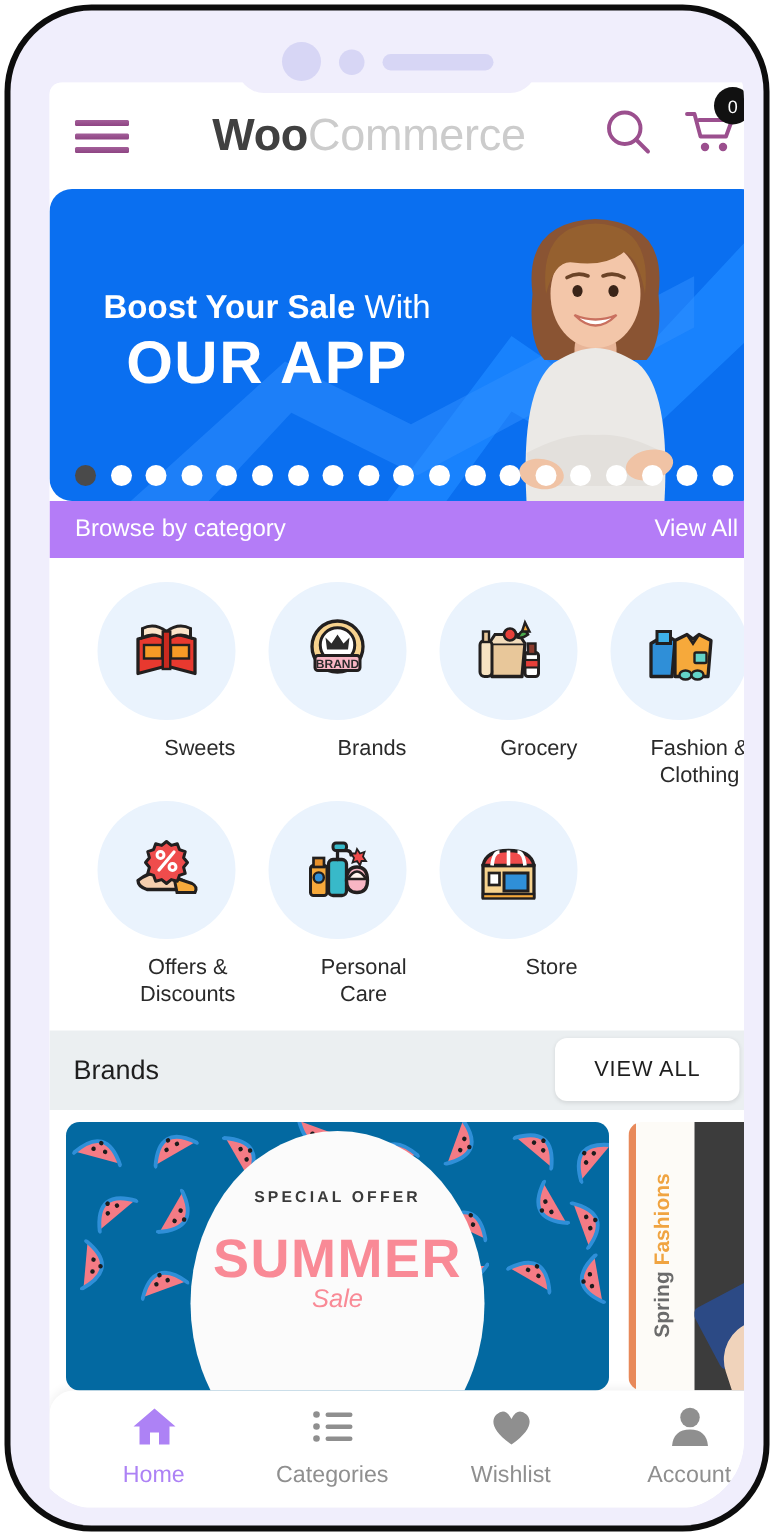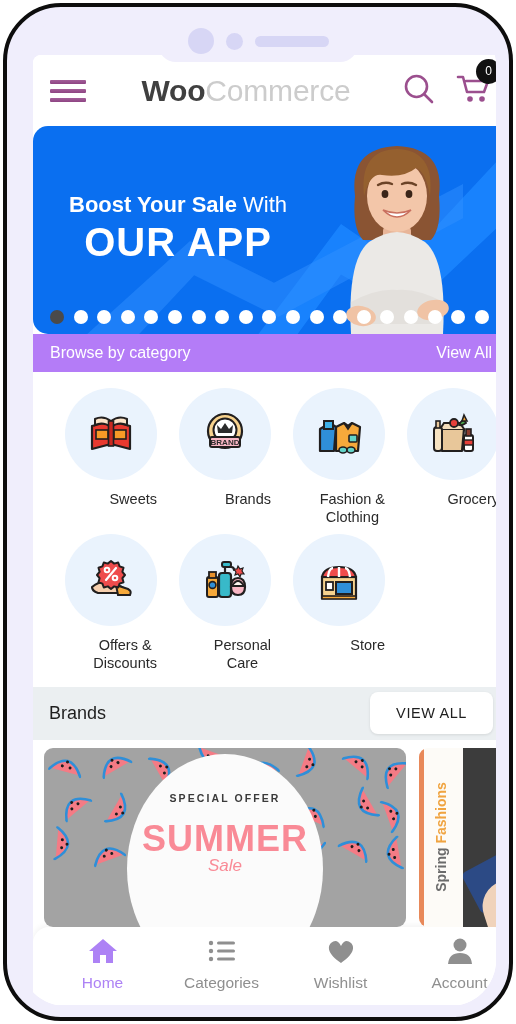--- a/index.html
+++ b/index.html
@@ -142,21 +142,21 @@
     letter-spacing:.6px; cursor:pointer;
     font-family:"Liberation Sans", sans-serif;
     box-shadow:0 1px 3px rgba(0,0,0,.10);
   }
   #brands-strip{
     flex:1 1 auto; background:#fff; padding:8px 0 0 11px;
     display:flex; gap:13px; overflow:hidden; min-height:0;
   }
   .brand-card{
     flex:0 0 362px; border-radius:9px; overflow:hidden; position:relative;
-    background:#a3a3a3; cursor:pointer;
+    background:#0369a1; cursor:pointer;
   }
   .brand-card.second{ flex:0 0 110px; background:#fff; display:flex; }
   
   #wm-pattern{ position:absolute; inset:0; }
   .wm{ position:absolute; width:34px; height:22px; }
   #wm-oval{
     position:absolute; left:50%; transform:translateX(-50%);
     top:6px; width:196px; height:230px; border-radius:50%;
     background:#fbfbfb;
     display:flex; flex-direction:column; align-items:center; padding-top:38px;
@@ -325,34 +325,20 @@
             <div class="cat-circle">
               <svg width="54" height="54" viewBox="0 0 54 54">
     <circle cx="27" cy="24" r="17" fill="#f7d28e" stroke="#221f1f" stroke-width="2.2"></circle>
     <circle cx="27" cy="23" r="11.5" fill="#fff" stroke="#221f1f" stroke-width="2"></circle>
     <path d="M20 26 l-1 -8 l4 4 l4 -6 l4 6 l4 -4 l-1 8 z" fill="#2b2b2b"></path>
     <rect x="12" y="30" width="30" height="10" rx="2" fill="#f9b6c4" stroke="#221f1f" stroke-width="2"></rect>
     <text x="27" y="38" font-size="8" font-family="Liberation Sans, sans-serif" font-weight="bold" fill="#2b2b2b" text-anchor="middle">BRAND</text>
   </svg>
             </div>
             <div class="cat-label">Brands</div>
-          </div>
-          <div class="cat-cell">
-            <div class="cat-circle">
-              <svg width="54" height="54" viewBox="0 0 54 54">
-    <path d="M8 22 l10 -6 l6 4 l-2 24 l-14 0 z" fill="#2f8fd8" stroke="#221f1f" stroke-width="2.2" stroke-linejoin="round"></path>
-    <rect x="12" y="14" width="9" height="8" fill="#3db0e8" stroke="#221f1f" stroke-width="2"></rect>
-    <path d="M24 20 l8 -4 l4 3 l4 -3 l8 4 l-2 24 l-22 0 z" fill="#f6a93b" stroke="#221f1f" stroke-width="2.2" stroke-linejoin="round"></path>
-    <path d="M32 16 l4 6 l4 -6" fill="none" stroke="#221f1f" stroke-width="1.8"></path>
-    <rect x="37" y="28" width="8" height="7" rx="1" fill="#63d3c8" stroke="#221f1f" stroke-width="1.6"></rect>
-    <ellipse cx="31" cy="43" rx="4" ry="3" fill="#63d3c8" stroke="#221f1f" stroke-width="1.6"></ellipse>
-    <ellipse cx="39" cy="43" rx="4" ry="3" fill="#63d3c8" stroke="#221f1f" stroke-width="1.6"></ellipse>
-  </svg>
-            </div>
-            <div class="cat-label">Fashion &amp;<br>Clothing</div>
           </div>
           <div class="cat-cell">
             <div class="cat-circle">
               <svg width="54" height="54" viewBox="0 0 54 54">
     <path d="M14 22 h24 l-2 22 h-20 z" fill="#e8c79a" stroke="#221f1f" stroke-width="2.2" stroke-linejoin="round"></path>
     <path d="M14 22 l4 -6 h16 l4 6" fill="#f2dcbb" stroke="#221f1f" stroke-width="2"></path>
     <circle cx="28" cy="16" r="4" fill="#e6403a" stroke="#221f1f" stroke-width="1.8"></circle>
     <path d="M33 18 q4 -8 7 -2 q-4 3 -7 2z" fill="#4aa84d" stroke="#221f1f" stroke-width="1.8"></path>
     <path d="M36 14 l2 -6 l3 6 z" fill="#f6a93b" stroke="#221f1f" stroke-width="1.6"></path>
     <rect x="8" y="20" width="8" height="24" rx="3" fill="#f6e2c1" stroke="#221f1f" stroke-width="2"></rect>
@@ -360,20 +346,34 @@
     <rect x="38" y="28" width="9" height="16" rx="2" fill="#fff" stroke="#221f1f" stroke-width="2"></rect>
     <rect x="40" y="22" width="5" height="7" fill="#8b3b2e" stroke="#221f1f" stroke-width="1.6"></rect>
     <rect x="38" y="33" width="9" height="5" fill="#e6403a" stroke="#221f1f" stroke-width="1.4"></rect>
   </svg>
             </div>
             <div class="cat-label">Grocery</div>
           </div>
           <div class="cat-cell">
             <div class="cat-circle">
               <svg width="54" height="54" viewBox="0 0 54 54">
+    <path d="M8 22 l10 -6 l6 4 l-2 24 l-14 0 z" fill="#2f8fd8" stroke="#221f1f" stroke-width="2.2" stroke-linejoin="round"></path>
+    <rect x="12" y="14" width="9" height="8" fill="#3db0e8" stroke="#221f1f" stroke-width="2"></rect>
+    <path d="M24 20 l8 -4 l4 3 l4 -3 l8 4 l-2 24 l-22 0 z" fill="#f6a93b" stroke="#221f1f" stroke-width="2.2" stroke-linejoin="round"></path>
+    <path d="M32 16 l4 6 l4 -6" fill="none" stroke="#221f1f" stroke-width="1.8"></path>
+    <rect x="37" y="28" width="8" height="7" rx="1" fill="#63d3c8" stroke="#221f1f" stroke-width="1.6"></rect>
+    <ellipse cx="31" cy="43" rx="4" ry="3" fill="#63d3c8" stroke="#221f1f" stroke-width="1.6"></ellipse>
+    <ellipse cx="39" cy="43" rx="4" ry="3" fill="#63d3c8" stroke="#221f1f" stroke-width="1.6"></ellipse>
+  </svg>
+            </div>
+            <div class="cat-label">Fashion &amp;<br>Clothing</div>
+          </div>
+          <div class="cat-cell">
+            <div class="cat-circle">
+              <svg width="54" height="54" viewBox="0 0 54 54">
     <path d="M8 34 q10 -8 20 -4 l10 4 q4 2 2 6 l-26 0 q-6 -2 -6 -6z" fill="#f6cfae" stroke="#221f1f" stroke-width="2.2" stroke-linejoin="round"></path>
     <path d="M32 32 l12 4 q4 2 2 6 l-12 0z" fill="#f6a93b" stroke="#221f1f" stroke-width="2"></path>
     <path d="M27 8 l3.2 2.6 l4 -1.1 l1.4 3.9 l3.9 1.4 l-1.1 4 l2.6 3.2 l-2.6 3.2 l1.1 4 l-3.9 1.4 l-1.4 3.9 l-4 -1.1 l-3.2 2.6 l-3.2 -2.6 l-4 1.1 l-1.4 -3.9 l-3.9 -1.4 l1.1 -4 l-2.6 -3.2 l2.6 -3.2 l-1.1 -4 l3.9 -1.4 l1.4 -3.9 l4 1.1 z" fill="#ef4c4c" stroke="#221f1f" stroke-width="2" stroke-linejoin="round"></path>
     <circle cx="23" cy="17" r="2.3" fill="none" stroke="#fff" stroke-width="2"></circle>
     <circle cx="31" cy="25" r="2.3" fill="none" stroke="#fff" stroke-width="2"></circle>
     <line x1="32" y1="15" x2="22" y2="27" stroke="#fff" stroke-width="2.2" stroke-linecap="round"></line>
   </svg>
             </div>
             <div class="cat-label">Offers &amp;<br>Discounts</div>
           </div>

